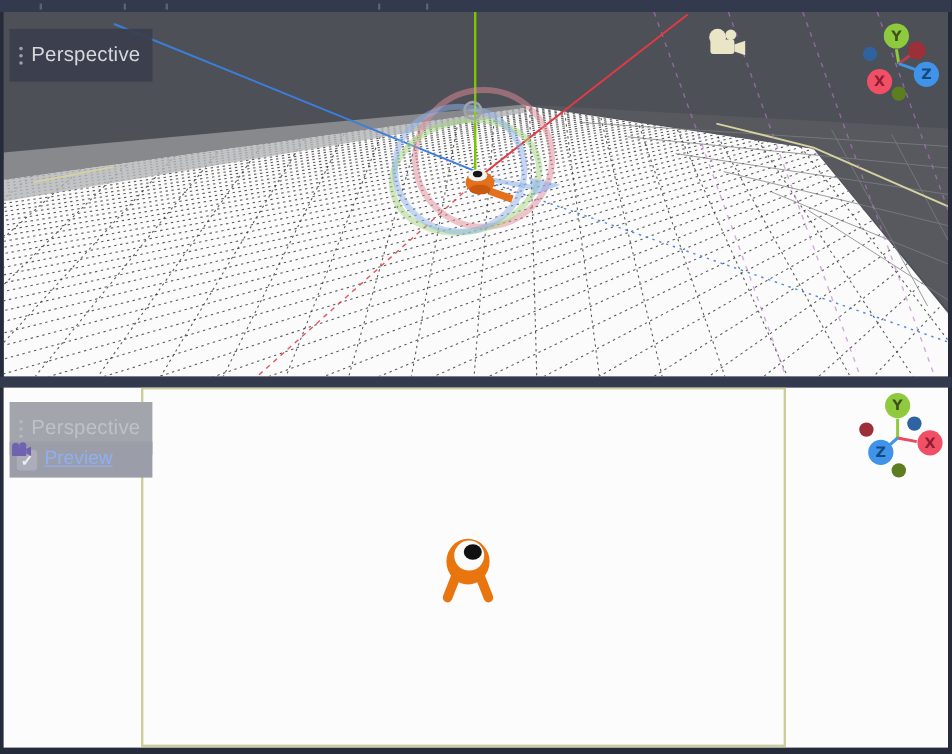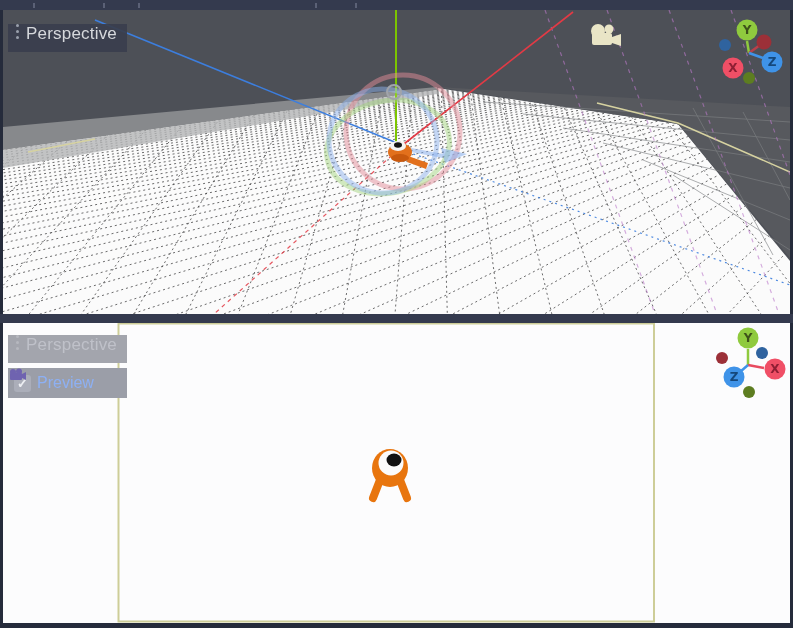--- a/index.html
+++ b/index.html
@@ -4,34 +4,34 @@
 <style>
   html,body{margin:0;padding:0;}
   body{width:793px;height:628px;position:relative;background:#252b3b;
        font-family:"Liberation Sans",sans-serif;overflow:hidden;}
   .topstrip{position:absolute;left:0;top:0;width:793px;height:10px;background:#343a4e;}
   .tick{position:absolute;top:3px;width:2px;height:5px;background:#5b6176;}
   .viewport-top{position:absolute;left:3px;top:10px;width:787px;height:304px;background:#4d5057;overflow:hidden;}
   .separator{position:absolute;left:0;top:314px;width:793px;height:9px;background:#343a4e;}
   .viewport-bottom{position:absolute;left:3px;top:323px;width:787px;height:300px;background:#fcfcfd;overflow:hidden;}
   svg{position:absolute;left:0;top:0;display:block;}
-  .vp-btn{position:absolute;left:5px;display:flex;gap:7px;
-          width:119px;height:28px;box-sizing:border-box;padding-left:8px;cursor:default;}
+  .vp-btn{position:absolute;left:5px;display:flex;align-items:center;gap:7px;
+          width:119px;height:44px;box-sizing:border-box;padding-left:8px;cursor:default;}
   .btn-top{top:14px;background:rgba(57,62,77,0.92);color:#d6d8dc;}
   .btn-bottom{top:12px;background:#a3a5ad;color:#bfc1c9;}
   .vp-btn .label{font-size:17px;letter-spacing:.2px;white-space:nowrap;}
   .dots{width:3px;height:15px;position:relative;flex:0 0 3px;}
   .dots i{position:absolute;left:0;width:3px;height:3px;border-radius:50%;background:#9aa0ac;}
   .btn-bottom .dots i{background:#b6b8bf;}
   .dots i:nth-child(1){top:0;} .dots i:nth-child(2){top:6px;} .dots i:nth-child(3){top:12px;}
   .preview-row{position:absolute;left:5px;top:45px;width:119px;height:30px;background:#9b9ea8;
                display:flex;align-items:center;gap:6px;box-sizing:border-box;padding-left:6px;}
   .checkbox{width:17px;height:17px;background:#abaeb9;border-radius:3px;color:#eceef2;
             font-size:13px;line-height:17px;text-align:center;font-weight:bold;}
-  .preview-label{font-size:16px;color:#8db0f4;}
+  .preview-label{font-size:16px;color:#8db0f4;text-decoration:underline;}
   text.axis{font-family:"DejaVu Sans",sans-serif;font-weight:bold;font-size:12px;text-anchor:middle;}
 </style>
 </head>
 <body>
 
 <div class="topstrip">
   <span class="tick" style="left:33px"></span>
   <span class="tick" style="left:103px"></span>
   <span class="tick" style="left:138px"></span>
   <span class="tick" style="left:315px"></span>

